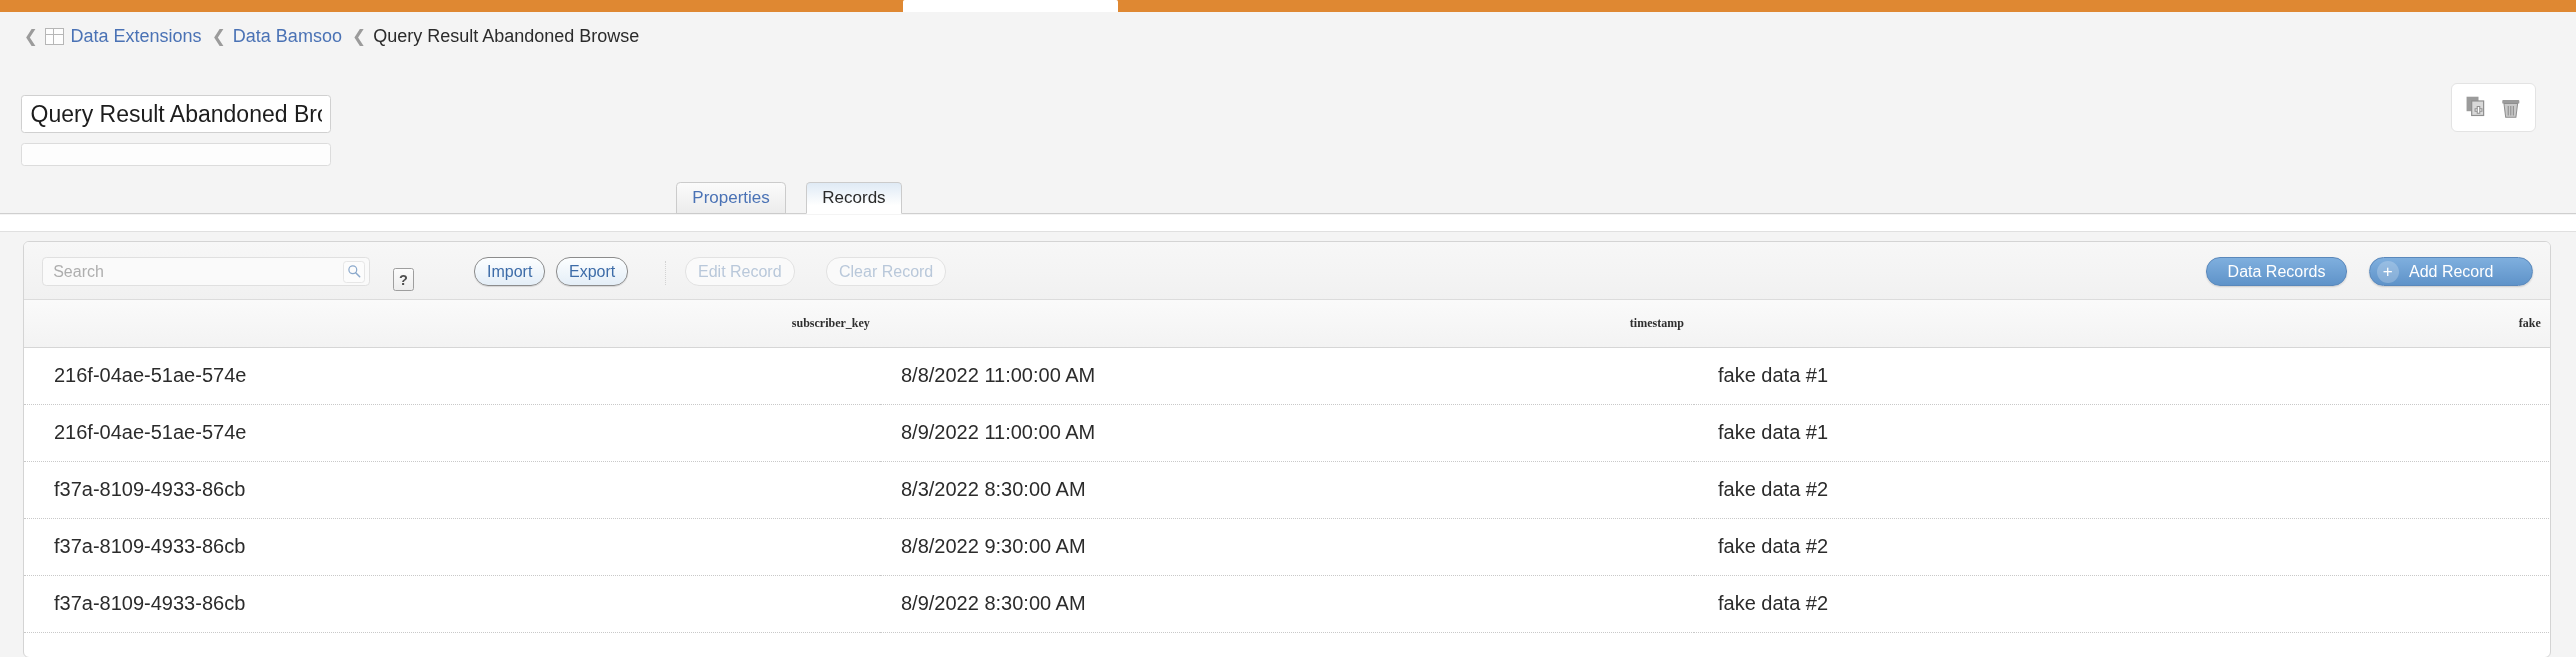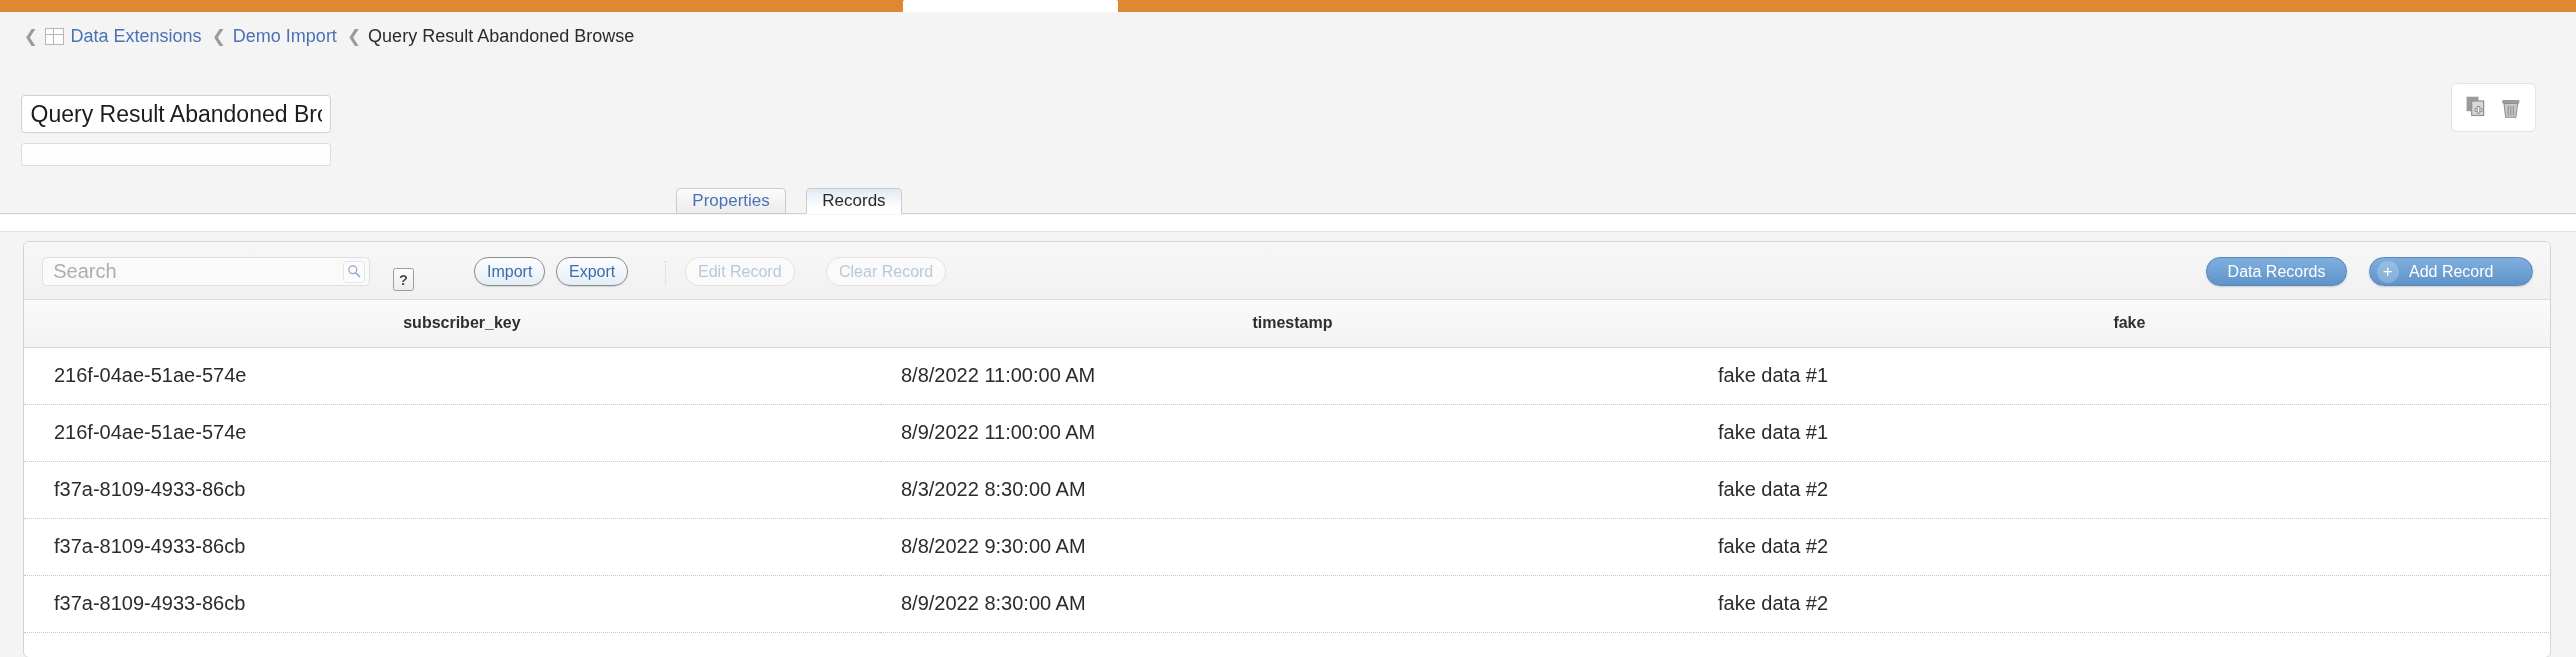--- a/index.html
+++ b/index.html
@@ -104,21 +104,21 @@
     position: absolute; top: 175px; left: 0;
     width: 2576px; height: 39px;
   }
   .tabstrip::after {
     content: ""; position: absolute;
     left: 0; right: 0; bottom: 0;
     border-bottom: 0.9px solid #cfcfcf;
   }
   .tab {
     position: absolute; bottom: 0;
-    height: 26px;
+    height: 32px;
     padding: 0 15.3px;
     display: flex; align-items: center;
     font-size: 17px;
     border: 0.9px solid #cbcbcb;
     border-radius: 4.3px 4.3px 0 0;
     cursor: pointer;
   }
   .tab.inactive {
     left: 676px;
     background: linear-gradient(to bottom, #fbfbfb 0%, #ececec 100%);
@@ -159,21 +159,21 @@
   .search-wrap {
     position: absolute; left: 18px; top: 15.3px;
     width: 328px; height: 29px;
   }
   .search-input {
     width: 100%; height: 100%;
     border: 0.9px solid #e0e0e0;
     border-radius: 4.3px;
     background: #fafafa;
     font-family: "Liberation Sans", sans-serif;
-    font-size: 20px;
+    font-size: 16px;
     color: #555;
     padding: 0 36px 0 10.2px;
     outline: none;
   }
   .search-input::placeholder { color: #aeaeae; }
   .search-icon {
     position: absolute; right: 5.1px; top: 3.4px;
     width: 22px; height: 22px;
     border: 0.9px solid #e6e6e6;
     border-radius: 3.4px;
@@ -246,26 +246,27 @@
     font-size: 17px; color: #ffffff;
     margin-right: 10.2px;
     flex: 0 0 auto;
   }
 
   
   .tbl { width: 100%; border-collapse: collapse; table-layout: fixed; }
   .tbl th {
     background: linear-gradient(to bottom, #fafafa 0%, #f3f3f3 100%);
     border-bottom: 0.9px solid #d6d6d6;
-    text-align: center;
-    font-size: 16px;
+    text-align: right;
+    font-size: 12px;
     font-weight: bold;
     color: #2f2f2f;
     height: 47px;
     padding: 0 10.2px;
+    font-family: Liberation Serif, serif;
   }
   .tbl td {
     border-bottom: 0.9px dotted #c9c9c9;
     font-size: 20px;
     color: #2b2b2b;
     height: 57px;
     padding: 0 10.2px;
     background: #ffffff;
   }
   .col-key   { width: 856px; padding-left: 30px !important; }
@@ -278,21 +279,21 @@
 
 <div class="appbar">
   <div class="appbar-tab"></div>
 </div>
 
 <nav class="breadcrumb">
   <span class="bc-chev">❮</span>
   <span class="bc-grid-icon"></span>
   <a class="bc-link" href="#">Data Extensions</a>
   <span class="bc-chev">❮</span>
-  <a class="bc-link" href="#">Demo Import</a>
+  <a class="bc-link" href="#">Data Bamsoo</a>
   <span class="bc-chev">❮</span>
   <span class="bc-current">Query Result Abandoned Browse</span>
 </nav>
 
 <input class="title-input" value="Query Result Abandoned Browse" style="">
 <input class="subtitle-input" value="" style="">
 
 <div class="icon-panel">
   <span class="icon-btn">
     <svg viewBox="0 0 30 30" width="25.6" height="25.6">

